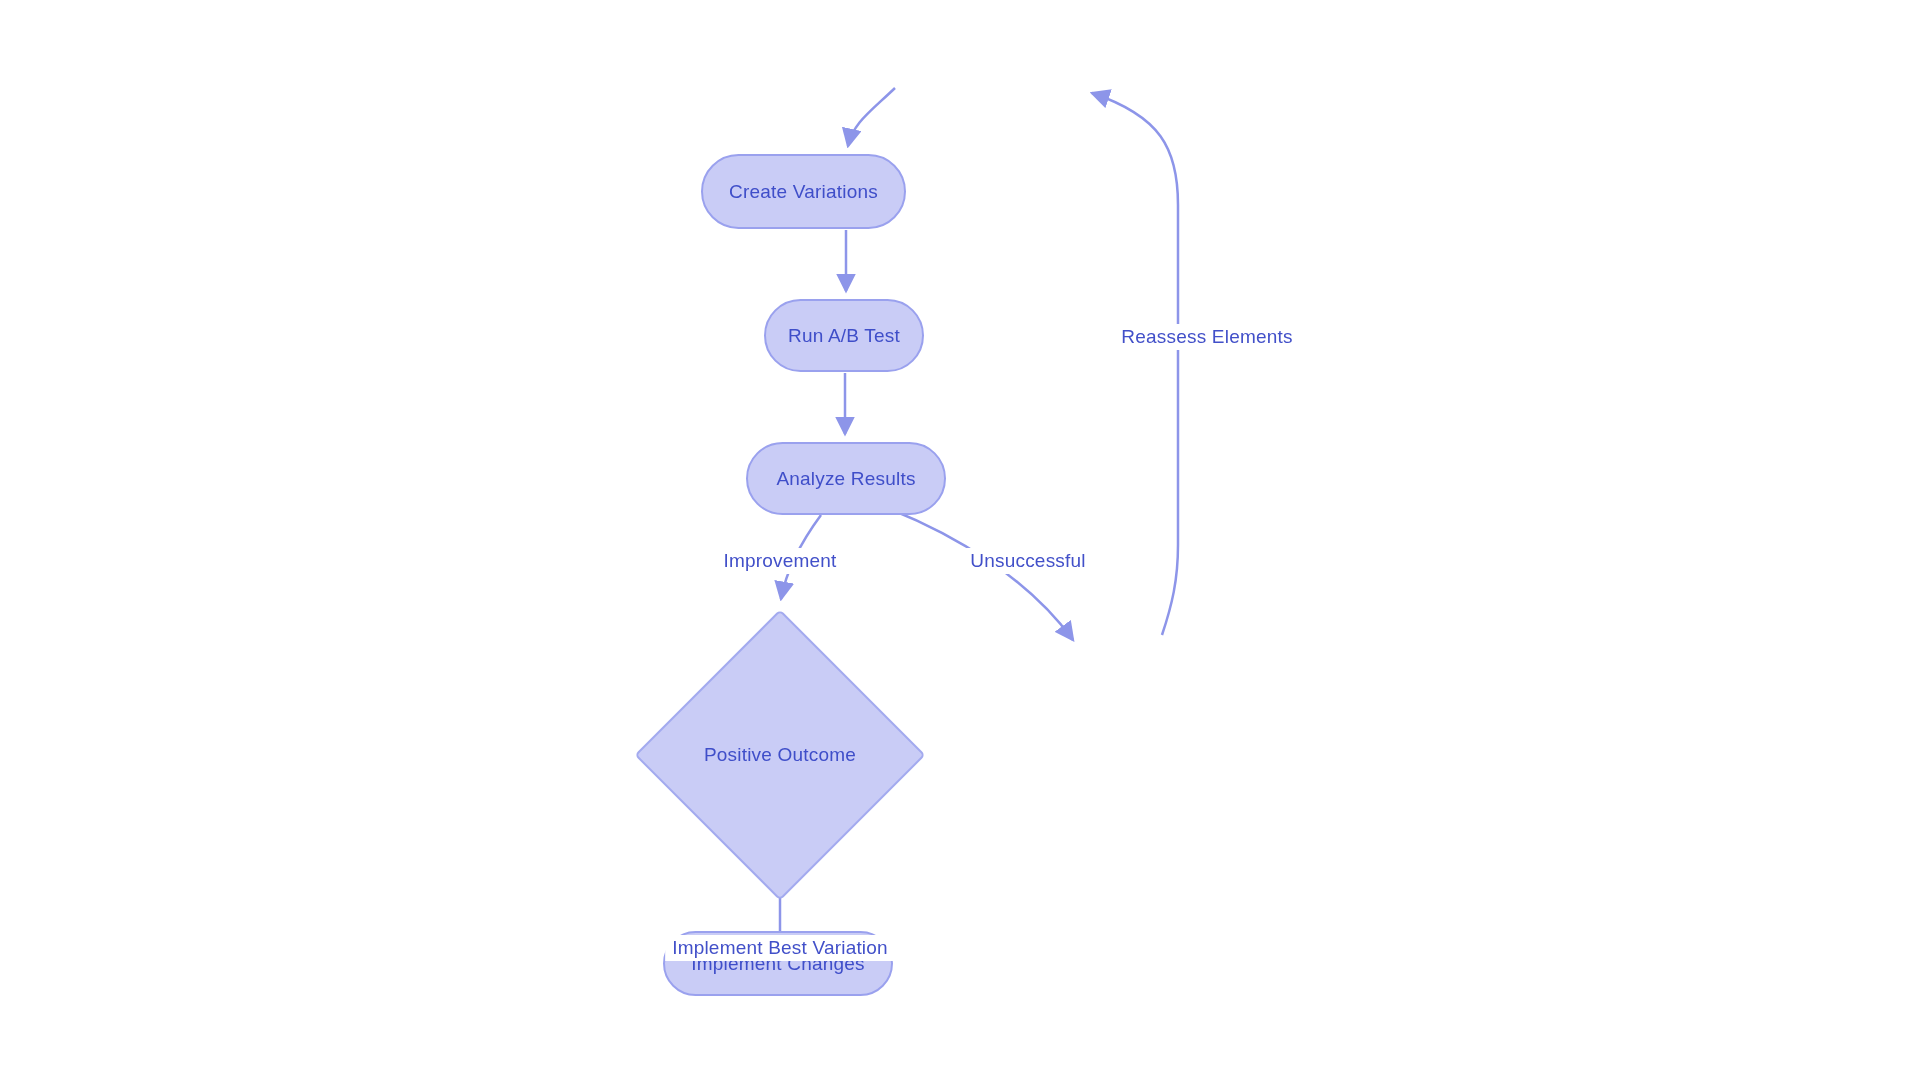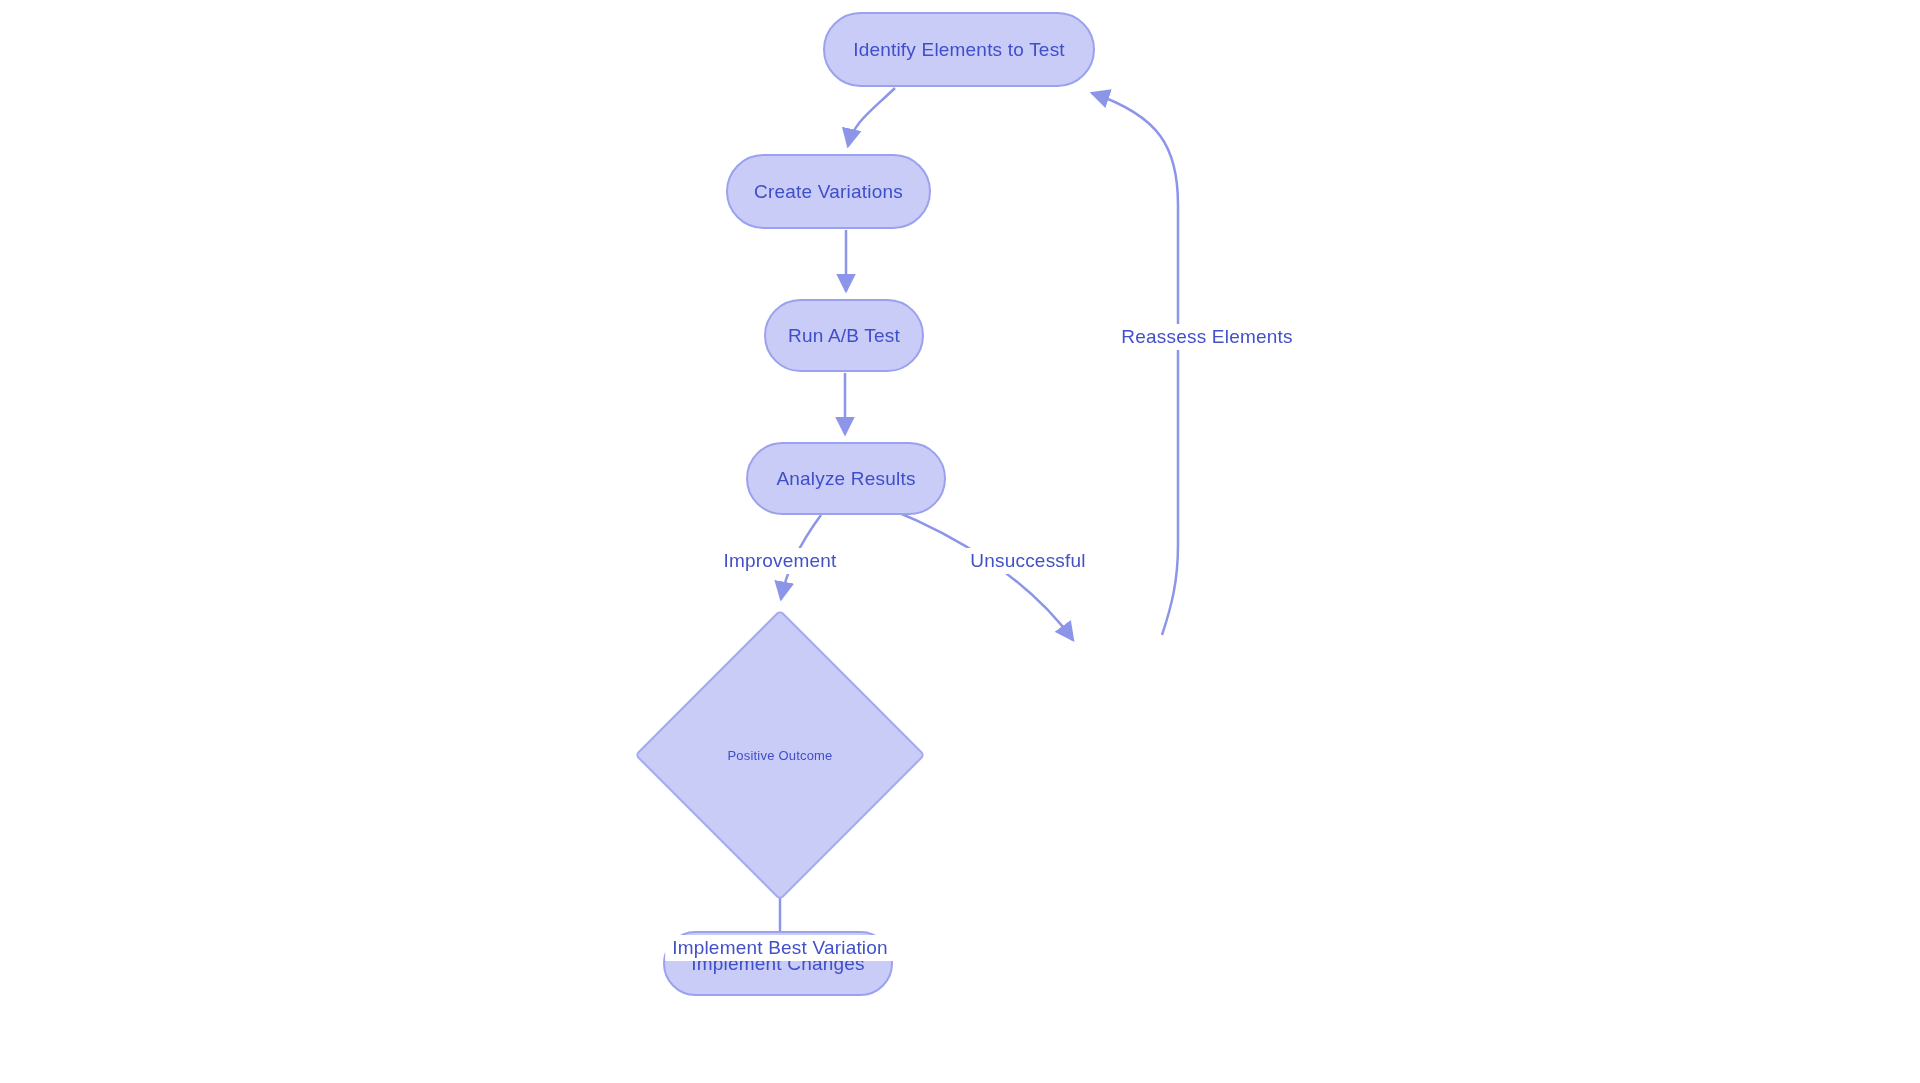--- a/index.html
+++ b/index.html
@@ -49,21 +49,21 @@
     background: #c9ccf6;
     border: 2px solid #a3aaef;
     border-radius: 5px;
     box-sizing: border-box;
   }
   .diamond-label {
     position: absolute;
     left: 50%; top: 50%;
     transform: translate(-50%, -50%);
     color: #3f4ec9;
-    font-size: 13px;
+    font-size: 19px;
     letter-spacing: 0.2px;
     white-space: nowrap;
   }
   .edge-label {
     position: absolute;
     transform: translate(-50%, -50%);
     background: #ffffff;
     padding: 2px 7px;
     color: #4250c9;
     font-size: 19px;
@@ -87,25 +87,22 @@
       <path d="M 895,88 C 870,112 853,123 848,146" marker-end="url(#arrow)"></path>
       <path d="M 846,230 L 846,291" marker-end="url(#arrow)"></path>
       <path d="M 845,373 L 845,434" marker-end="url(#arrow)"></path>
       <path d="M 821,515 C 801,542 786,572 781,599" marker-end="url(#arrow)"></path>
       <path d="M 890,509 C 955,535 1028,578 1073,640" marker-end="url(#arrow)"></path>
       <path d="M 1162,635 C 1172,605 1178,580 1178,545 L 1178,205 C 1178,148 1160,116 1092,93" marker-end="url(#arrow)"></path>
       <path d="M 780,898 L 780,980" marker-end="url(#arrow)"></path>
     </g>
   </svg>
 
-  <div class="node" style="left:823px; top:12px; width:272px; height:75px;">
-    <span>Identify Elements to Test</span>
-  </div>
 
-  <div class="node" style="left:726px; top:154px; width:205px; height:75px;">
+  <div class="node" style="left:701px; top:154px; width:205px; height:75px;">
     <span>Create Variations</span>
   </div>
 
   <div class="node" style="left:764px; top:299px; width:160px; height:73px;">
     <span>Run A/B Test</span>
   </div>
 
   <div class="node" style="left:746px; top:442px; width:200px; height:73px;">
     <span>Analyze Results</span>
   </div>

